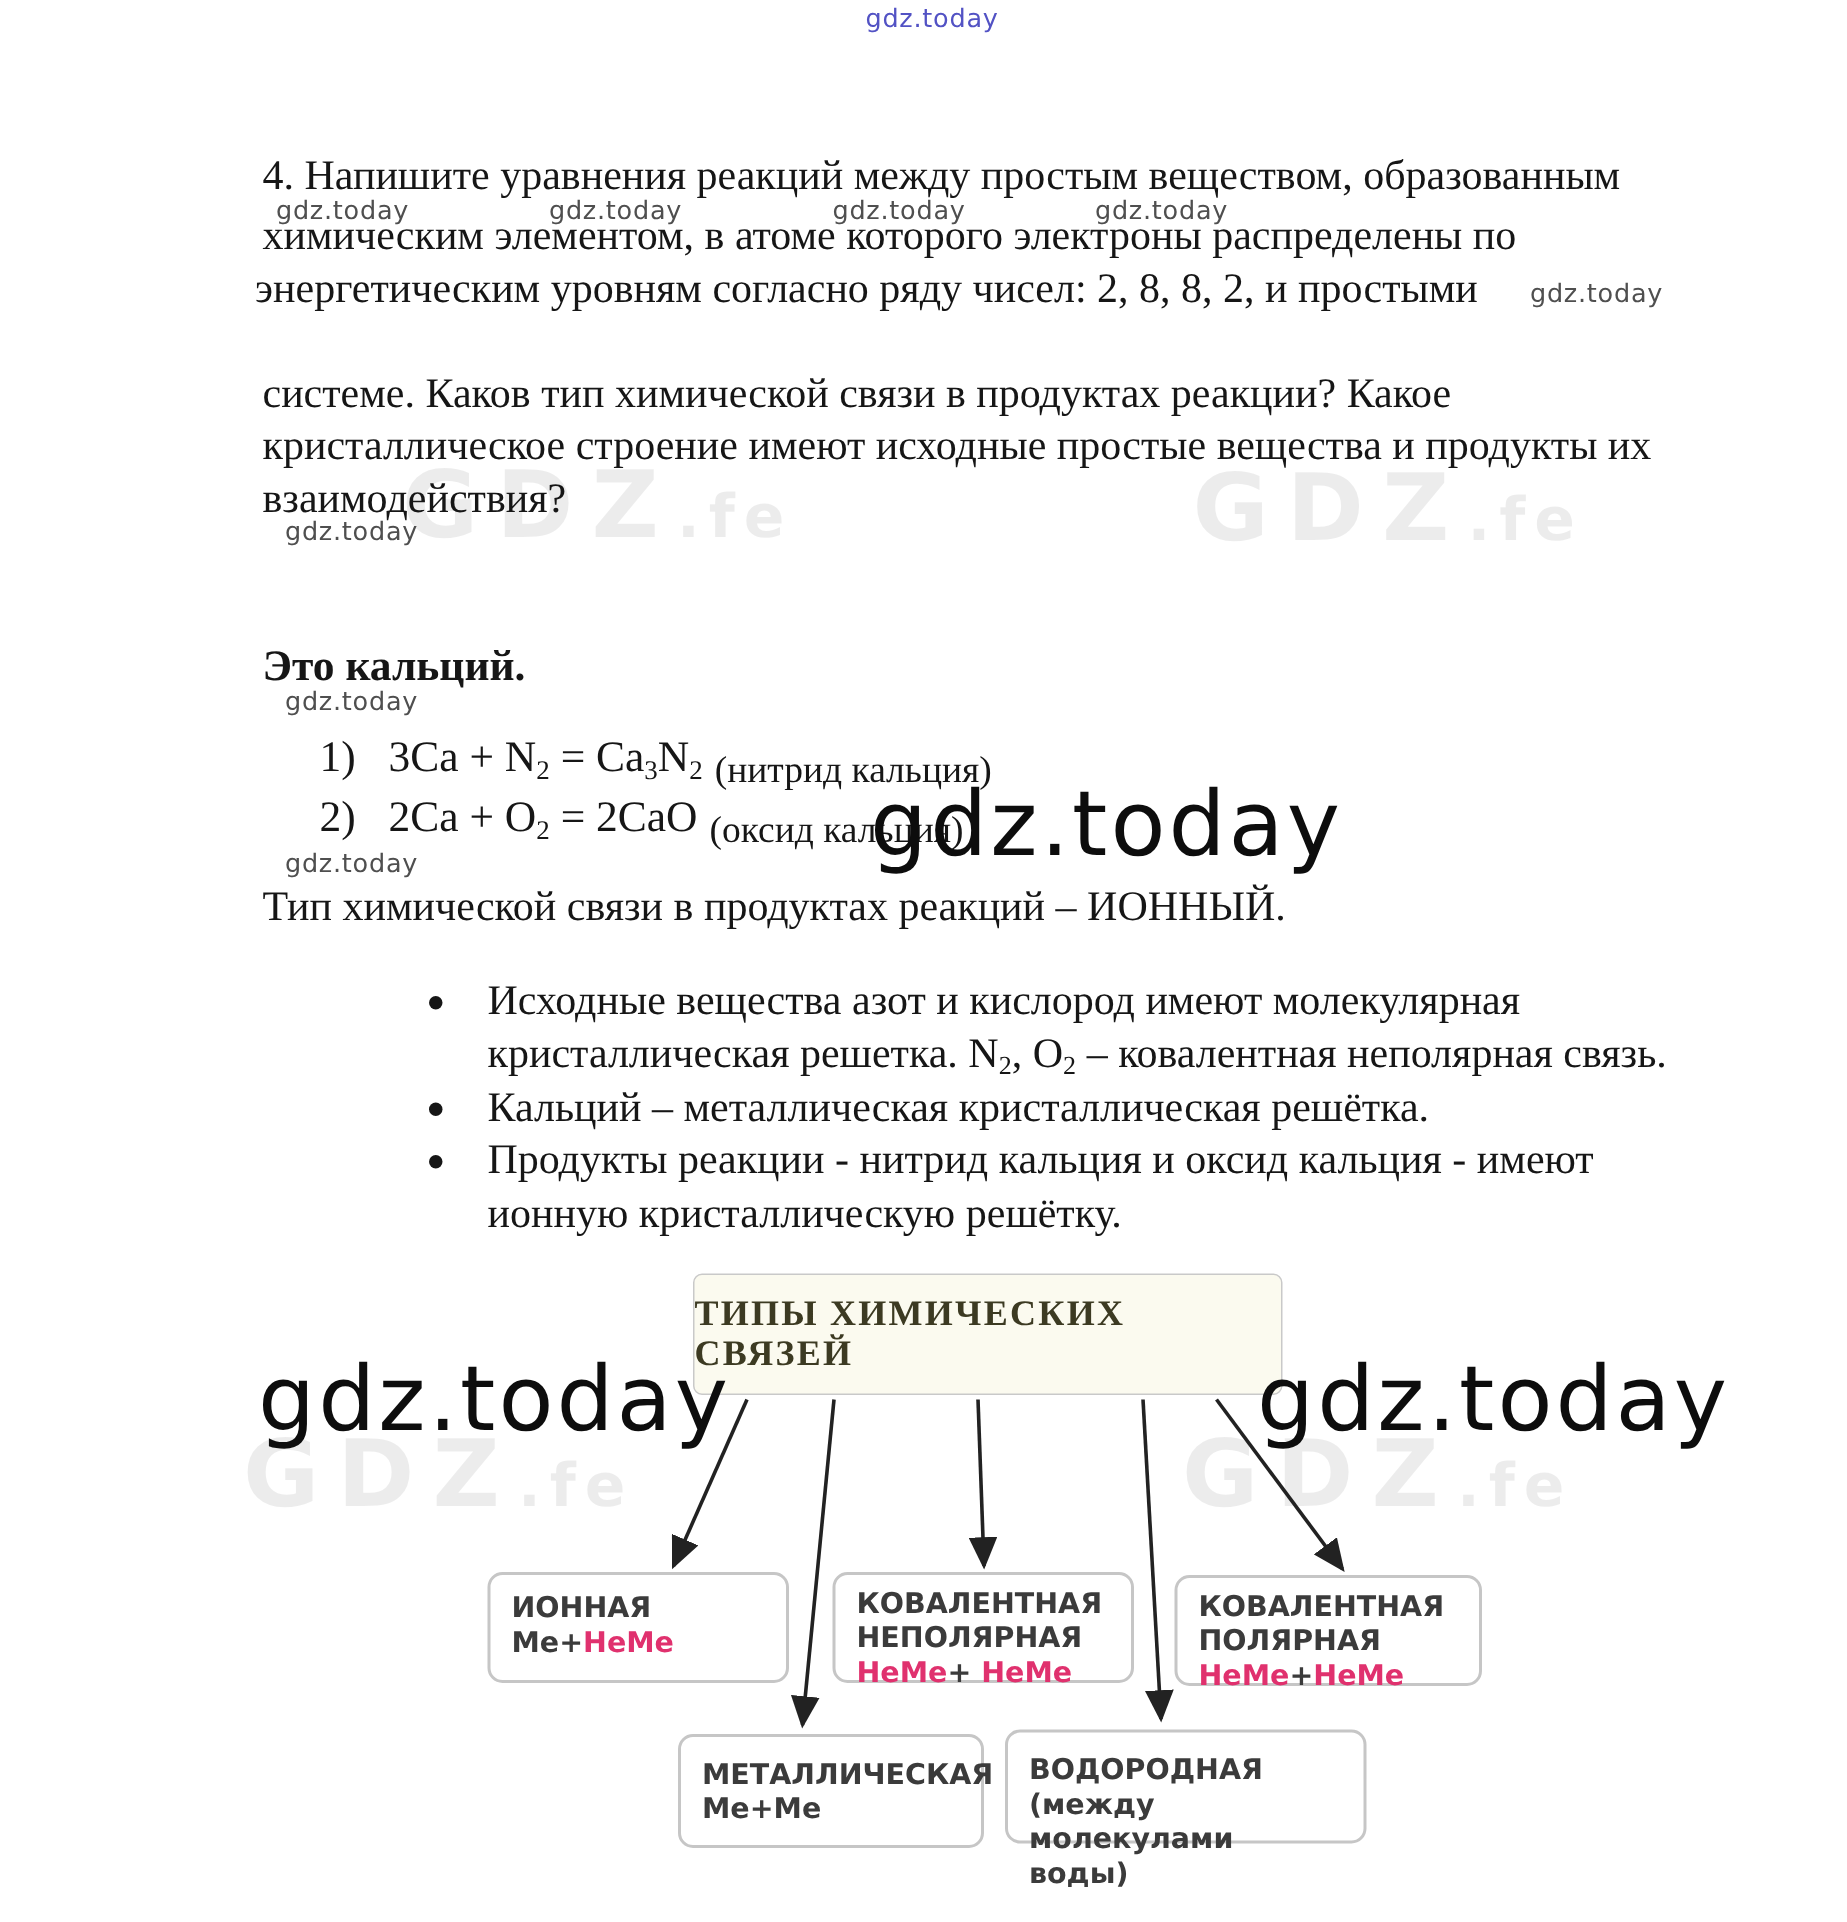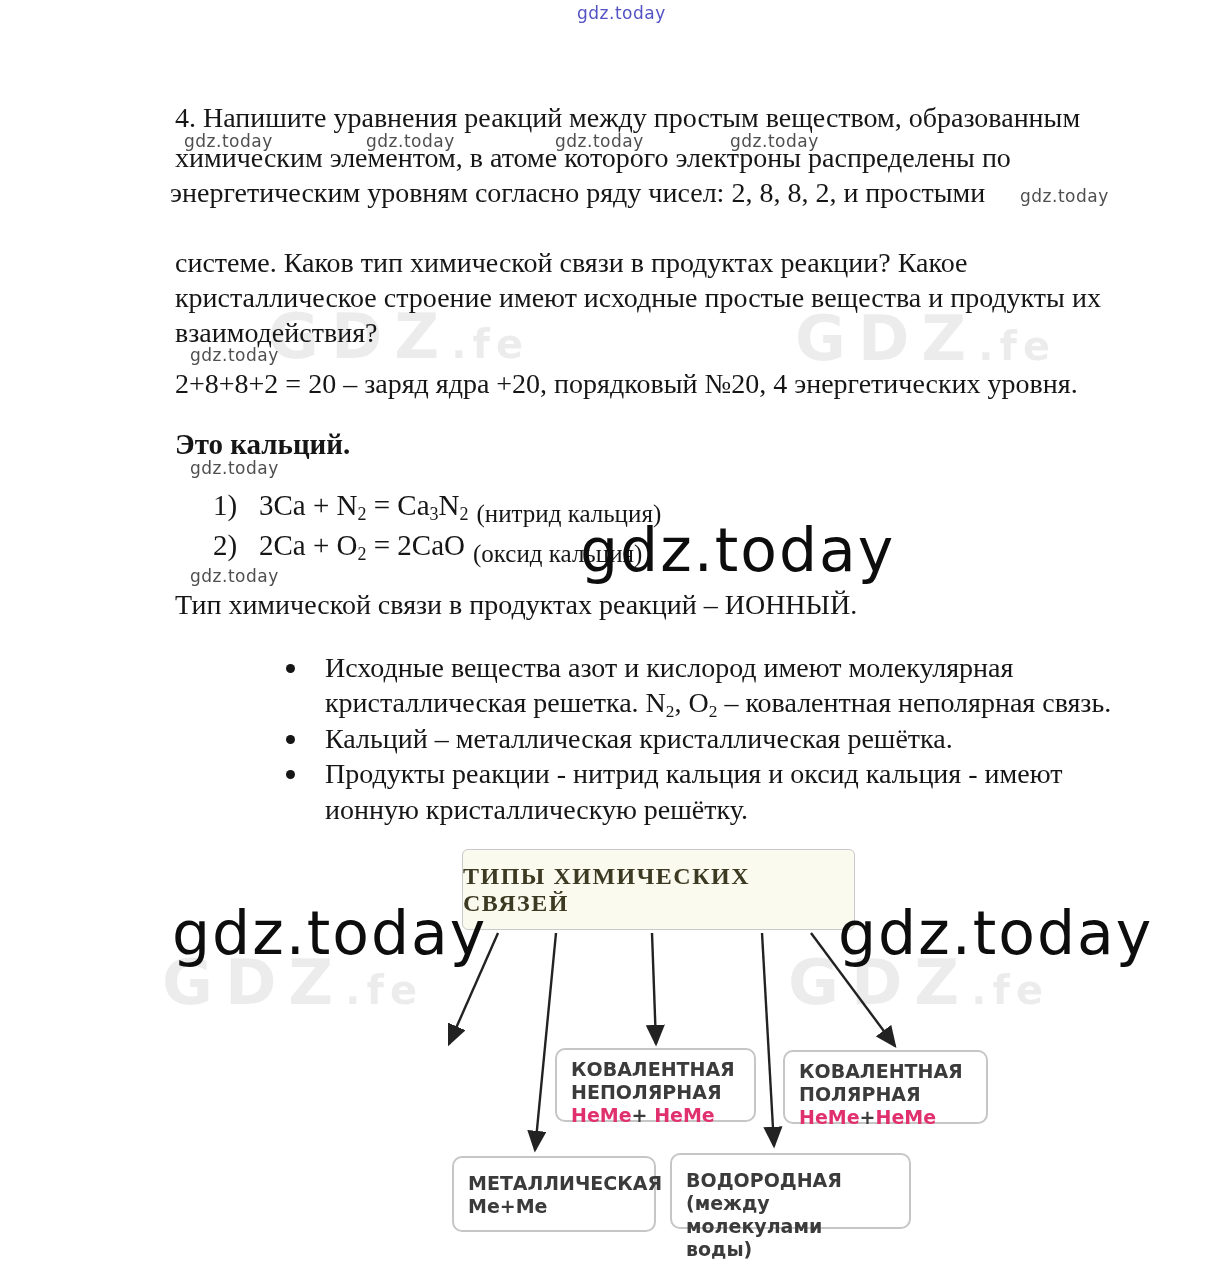--- a/index.html
+++ b/index.html
@@ -48,21 +48,20 @@
 
   <div class="abs serif" style="left:175px;top:142px;">химическим элементом, в атоме которого электроны распределены по</div>
   <div class="abs serif" style="left:170px;top:177px;">энергетическим уровням согласно ряду чисел: 2, 8, 8, 2, и простыми</div>
   <div class="abs wm-small" style="left:1020px;top:186px;">gdz.today</div>
   <div class="abs serif" style="left:175px;top:282px;">кристаллическое строение имеют исходные простые вещества и продукты их</div>
   <div class="abs serif" style="left:175px;top:247px;">системе. Каков тип химической связи в продуктах реакции? Какое</div>
   <div class="abs serif" style="left:175px;top:317px;">взаимодействия?</div>
 
   <div class="abs wm-small" style="left:190px;top:345px;">gdz.today</div>
 
-  <div class="abs serif" style="left:175px;top:368px;">2+8+8+2 = 20 – заряд ядра +20, порядковый №20, 4 энергетических уровня.</div>
 
   <div class="abs serif bold" style="left:175px;top:428px;font-size:29px;">Это кальций.</div>
   <div class="abs wm-small" style="left:190px;top:458px;">gdz.today</div>
 
   <div class="abs serif eq" style="left:213px;top:489px;">
     <span class="num">1)</span><span>3Ca + N</span><sub>2</sub><span> = Ca</span><sub>3</sub><span>N</span><sub>2</sub><span class="note">(нитрид кальция)</span>
   </div>
   <div class="abs serif eq" style="left:213px;top:529px;">
     <span class="num">2)</span><span>2Ca + O</span><sub>2</sub><span> = 2CaO</span><span class="note">(оксид кальция)</span>
   </div>
@@ -96,20 +95,24 @@
         <path d="M0,0 L9,4 L0,8 z" fill="#222"></path>
       </marker>
     </defs>
     <line x1="498" y1="933" x2="449" y2="1044" stroke="#222" stroke-width="2.4" marker-end="url(#ah)"></line>
     <line x1="556" y1="933" x2="535" y2="1150" stroke="#222" stroke-width="2.4" marker-end="url(#ah)"></line>
     <line x1="652" y1="933" x2="656" y2="1044" stroke="#222" stroke-width="2.4" marker-end="url(#ah)"></line>
     <line x1="762" y1="933" x2="774" y2="1146" stroke="#222" stroke-width="2.4" marker-end="url(#ah)"></line>
     <line x1="811" y1="933" x2="895" y2="1046" stroke="#222" stroke-width="2.4" marker-end="url(#ah)"></line>
   </svg>
 
+  <div class="dbox" style="left:325px;top:1048px;width:201px;height:74px;">
+    <div>ИОННАЯ</div>
+    <div><span>Me+</span><span style="color:#e0316e;">HeMe</span></div>
+  </div>
 
   <div class="dbox" style="left:555px;top:1048px;width:201px;height:74px;padding-top:8px;">
     <div>КОВАЛЕНТНАЯ</div>
     <div>НЕПОЛЯРНАЯ</div>
     <div><span style="color:#e0316e;">HeMe</span><span>+&nbsp;</span><span style="color:#e0316e;">HeMe</span></div>
   </div>
 
   <div class="dbox" style="left:783px;top:1050px;width:205px;height:74px;padding-top:8px;">
     <div>КОВАЛЕНТНАЯ</div>
     <div>ПОЛЯРНАЯ</div>

